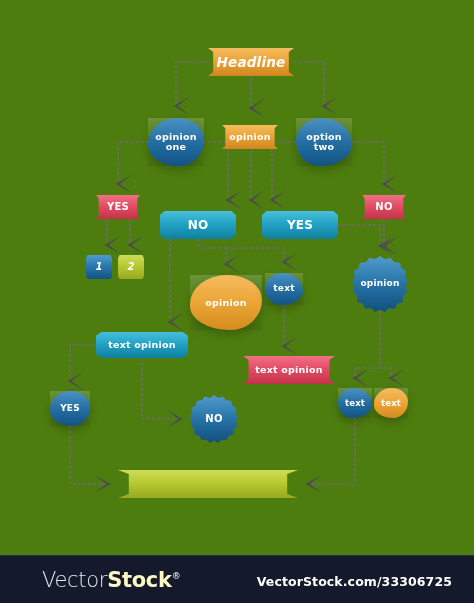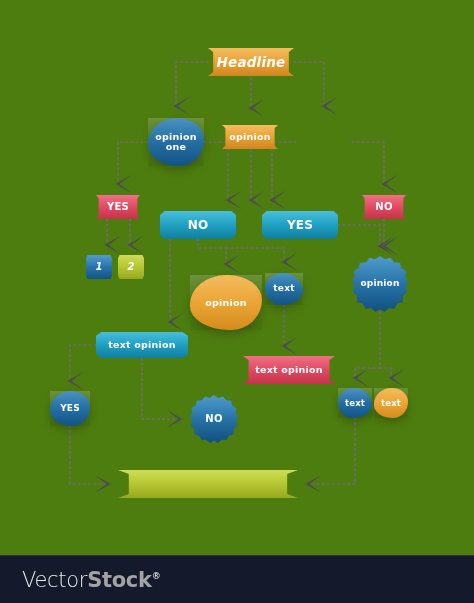--- a/index.html
+++ b/index.html
@@ -39,22 +39,22 @@
   .sheen{position:absolute;inset:0;background:linear-gradient(180deg,
          rgba(255,255,255,.18) 0%, rgba(255,255,255,.04) 48%, rgba(0,0,0,.07) 100%);
          pointer-events:none;}
   .lbl{position:relative;z-index:2;padding:0 4px;}
 
   
   #footer{position:absolute;left:0;top:555px;width:474px;height:48px;
           background:#141a2b;border-top:1px solid #2a3047;}
   #logo{position:absolute;left:22px;top:12px;font-size:21px;color:#fff;
         font-family:"DejaVu Sans","Liberation Sans",sans-serif;letter-spacing:-.3px;}
-  #logo .thin{font-weight:300;color:#e9eaf0;}
-  #logo .bold{font-weight:bold;color:#a3a3a3;}
+  #logo .thin{font-weight:300;color:#e9eaf0;margin-left:20px;}
+  #logo .bold{font-weight:bold;color:#fef9c3;}
   #logo .reg{font-size:9px;vertical-align:super;}
   #footer-url{position:absolute;right:22px;top:18px;font-size:12.5px;color:#fff;
               font-weight:bold;letter-spacing:.1px;}
 </style>
 </head>
 <body>
 
 <div id="canvas">
 
   <svg id="svg-links" viewBox="0 0 474 555" xmlns="http://www.w3.org/2000/svg">
@@ -118,20 +118,24 @@
   <div class="node blob" style="left:148px;top:118px;width:56px;height:48px;background:linear-gradient(180deg,#2479b4,#145a8d);font-size:9.5px;">
     <span class="sheen"></span>
     <span class="lbl">opinion one</span>
   </div>
 
   <div class="node ribbon" style="left:222px;top:125px;width:56px;height:24px;background:linear-gradient(180deg,#f2ad3c,#e09020);font-size:9.5px;">
     <span class="sheen"></span>
     <span class="lbl">opinion</span>
   </div>
 
+  <div class="node blob2" style="left:296px;top:118px;width:56px;height:48px;background:linear-gradient(180deg,#2479b4,#145a8d);font-size:9.5px;">
+    <span class="sheen"></span>
+    <span class="lbl">option two</span>
+  </div>
 
   <div class="node ribbon" style="left:96px;top:195px;width:44px;height:24px;background:linear-gradient(180deg,#ec5069,#d3374f);font-size:10px;">
     <span class="sheen"></span>
     <span class="lbl">YES</span>
   </div>
 
   <div class="node ribbon-in" style="left:160px;top:211px;width:76px;height:28px;background:linear-gradient(180deg,#1fb0d4,#1189ab);font-size:12px;">
     <span class="sheen"></span>
     <span class="lbl">NO</span>
   </div>
@@ -205,13 +209,14 @@
               font-size:11px;font-style:italic;">
     <span class="sheen"></span>
   </div>
 
 </div>
 
 <div id="footer">
   <div id="logo">
     <span class="thin">Vector</span><span class="bold">Stock</span><span class="reg">®</span>
   </div>
+  <div id="footer-url">VectorStock.com/33306725</div>
 </div>
 
 </body></html>

